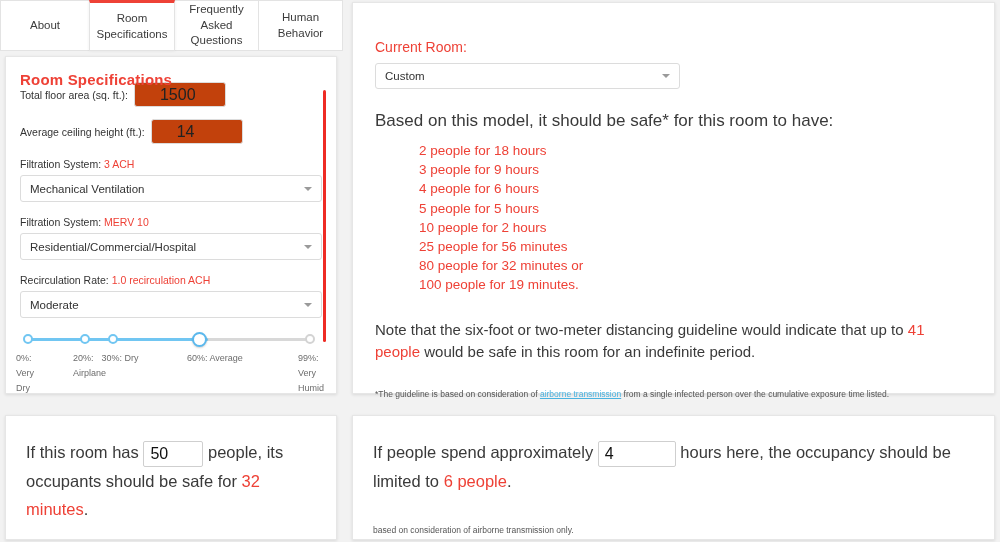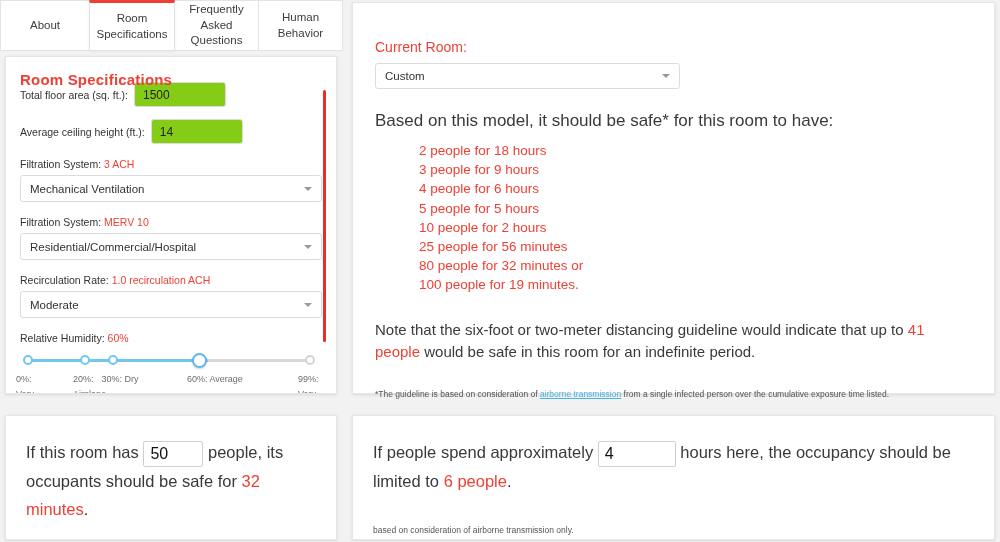--- a/index.html
+++ b/index.html
@@ -55,24 +55,24 @@
   
   .form-inner { position: relative; padding: 0 14px; }
   .sec-title {
     color: #ee4136; font-size: 15px; font-weight: 700;
     margin: 0; position: absolute; left: 14px; top: -11px;
     letter-spacing: .2px;
   }
   .fld-row { display: flex; align-items: center; }
   .fld-label { font-size: 10.5px; color: #333; white-space: nowrap; }
   .text-input {
-    border: 1px solid #dcdcdc; border-radius: 3px; background: #84cc16;
-    height: 25px; padding: 0 8px;
+    border: 1px solid #dcdcdc; border-radius: 3px; background: #c2410c;
+    height: 25px; padding: 0 25px;
     font-family: "Liberation Sans", sans-serif;
-    font-size: 12px; color: #222;
+    font-size: 16px; color: #222;
     outline: none;
   }
   .group-label { font-size: 10.5px; color: #333; margin-bottom: 5px; }
   .group-label .hl { color: #ee4136; }
   .select-box {
     position: relative;
     height: 27px; border: 1px solid #dcdcdc; border-radius: 3px; background: #fff;
     display: flex; align-items: center; padding: 0 22px 0 9px;
     font-size: 11.5px; color: #333;
   }
@@ -205,24 +205,20 @@
           <span>Recirculation Rate:</span>
           <span class="hl">1.0 recirculation ACH</span>
         </div>
         <div class="select-box">
           <span>Moderate</span>
           <span class="caret"></span>
         </div>
       </div>
 
       <div style="margin-top:14px;">
-        <div class="group-label" style="margin-bottom:0;">
-          <span>Relative Humidity:</span>
-          <span class="hl">60%</span>
-        </div>
         <div class="slider-wrap">
           <div class="track-bg"></div>
           <div class="track-fill"></div>
           <div id="slider-dots">
               <div class="dot" style="left: calc(0% + 8px);"></div>
               <div class="dot" style="left: calc(20.202% + 3.9596px);"></div>
               <div class="dot" style="left: calc(30.303% + 1.93939px);"></div>
               <div class="dot handle" style="left: calc(60.6061% - 4.12121px);"></div>
               <div class="dot inactive" style="left: calc(100% - 12px);"></div>
             </div>

